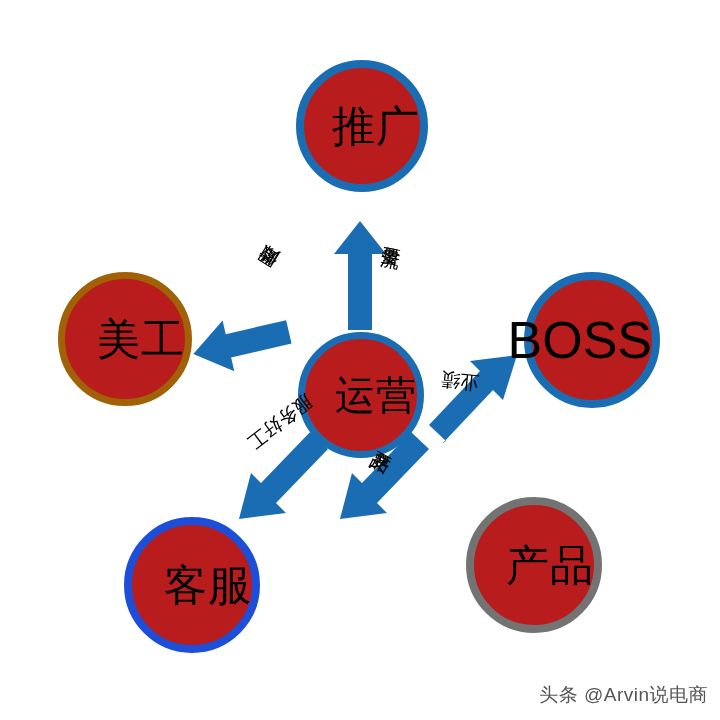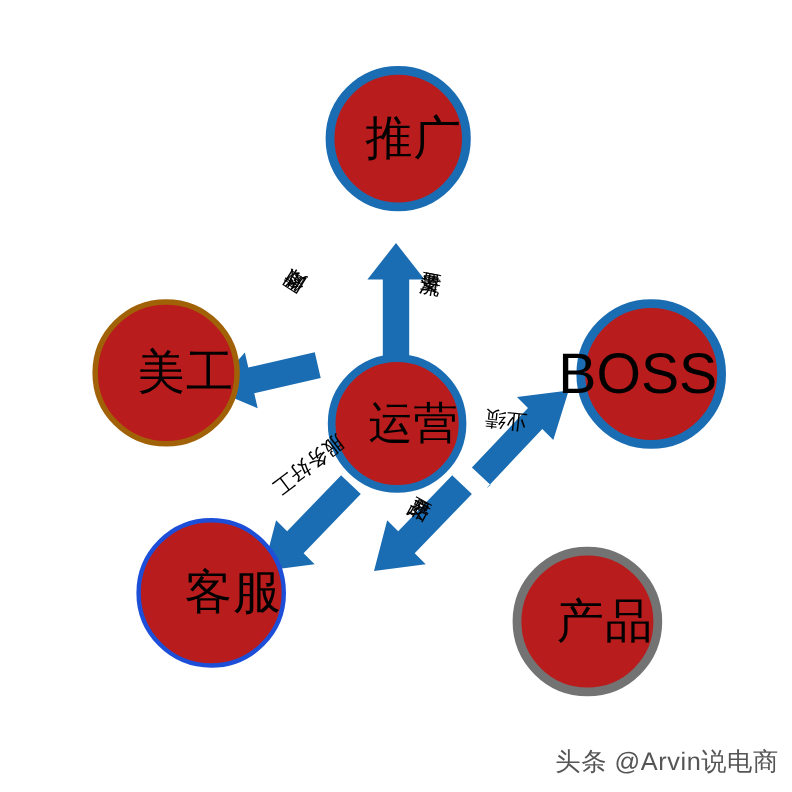--- a/index.html
+++ b/index.html
@@ -41,27 +41,27 @@
     white-space: nowrap;
     font-weight: 400;
   }
   .node.latin .node-label {
     font-size: 52px;
     letter-spacing: 0px;
     font-family: "Liberation Sans", "DejaVu Sans", sans-serif;
   }
 
   
-  #node-center { left: 298px; top: 322px; width: 126px; height: 126px; border: 7px solid #1b6db3; }
+  #node-center { left: 298px; top: 332px; width: 126px; height: 126px; border: 7px solid #1b6db3; }
   #node-center .node-label { font-size: 40px; }
 
   #node-top    { left: 296px; top: 60px;  width: 132px; height: 132px; border: 8px solid #1b6db3; }
-  #node-left   { left: 84px;  top: 272px; width: 134px; height: 134px; border: 5px solid #a16207; }
+  #node-left   { left: 58px;  top: 272px; width: 134px; height: 134px; border: 7px solid #a16207; }
   #node-right  { left: 524px; top: 272px; width: 136px; height: 136px; border: 8px solid #1b6db3; }
-  #node-bleft  { left: 124px; top: 471px; width: 136px; height: 136px; border: 4px solid #1d4ed8; }
+  #node-bleft  { left: 124px; top: 517px; width: 136px; height: 136px; border: 8px solid #1d4ed8; }
   #node-bright { left: 466px; top: 497px; width: 136px; height: 136px; border: 8px solid #737373; }
 
   
   .edge-label {
     position: absolute;
     color: #000000;
     font-size: 19px;
     line-height: 1.02;
     letter-spacing: 0px;
     white-space: nowrap;
@@ -107,21 +107,21 @@
     top: 437px;
     transform: rotate(29deg);
     transform-origin: top left;
   }
 
   
   #watermark {
     position: absolute;
     right: 12px;
     bottom: 12px;
-    font-size: 23px;
+    font-size: 19px;
     color: #555555;
     letter-spacing: 0.5px;
     white-space: nowrap;
     z-index: 9;
     font-weight: 400;
   }
 </style>
 </head>
 <body>
 

